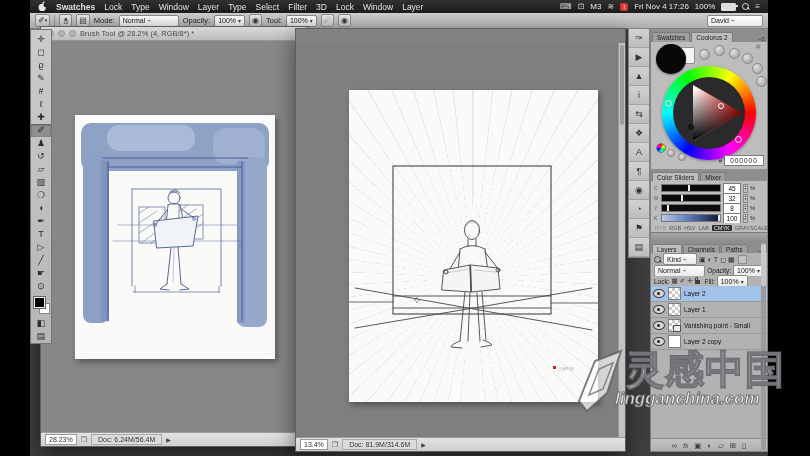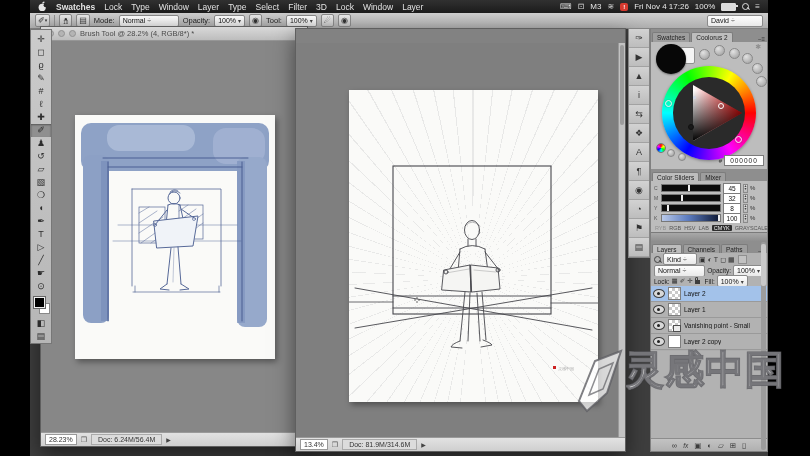--- a/index.html
+++ b/index.html
@@ -641,15 +641,16 @@
         <div class="pthumb"></div>
       </div>
   </div>
 
   <div class="abs watermark">
     <svg width="52" height="72" style="position:absolute;left:0;top:4px;">
       <polygon points="4,52 20,12 46,2 32,44 12,62" fill="rgba(255,255,255,0.7)" stroke="rgba(95,95,100,0.8)" stroke-width="2"></polygon>
       <polygon points="14,46 24,20 38,14 28,40" fill="none" stroke="rgba(95,95,100,0.7)" stroke-width="1.5"></polygon>
     </svg>
     <div class="wm-cn">灵感中国</div>
+    <div class="wm-url">lingganchina.com</div>
   </div>
 
 </div>
 
 </body></html>

